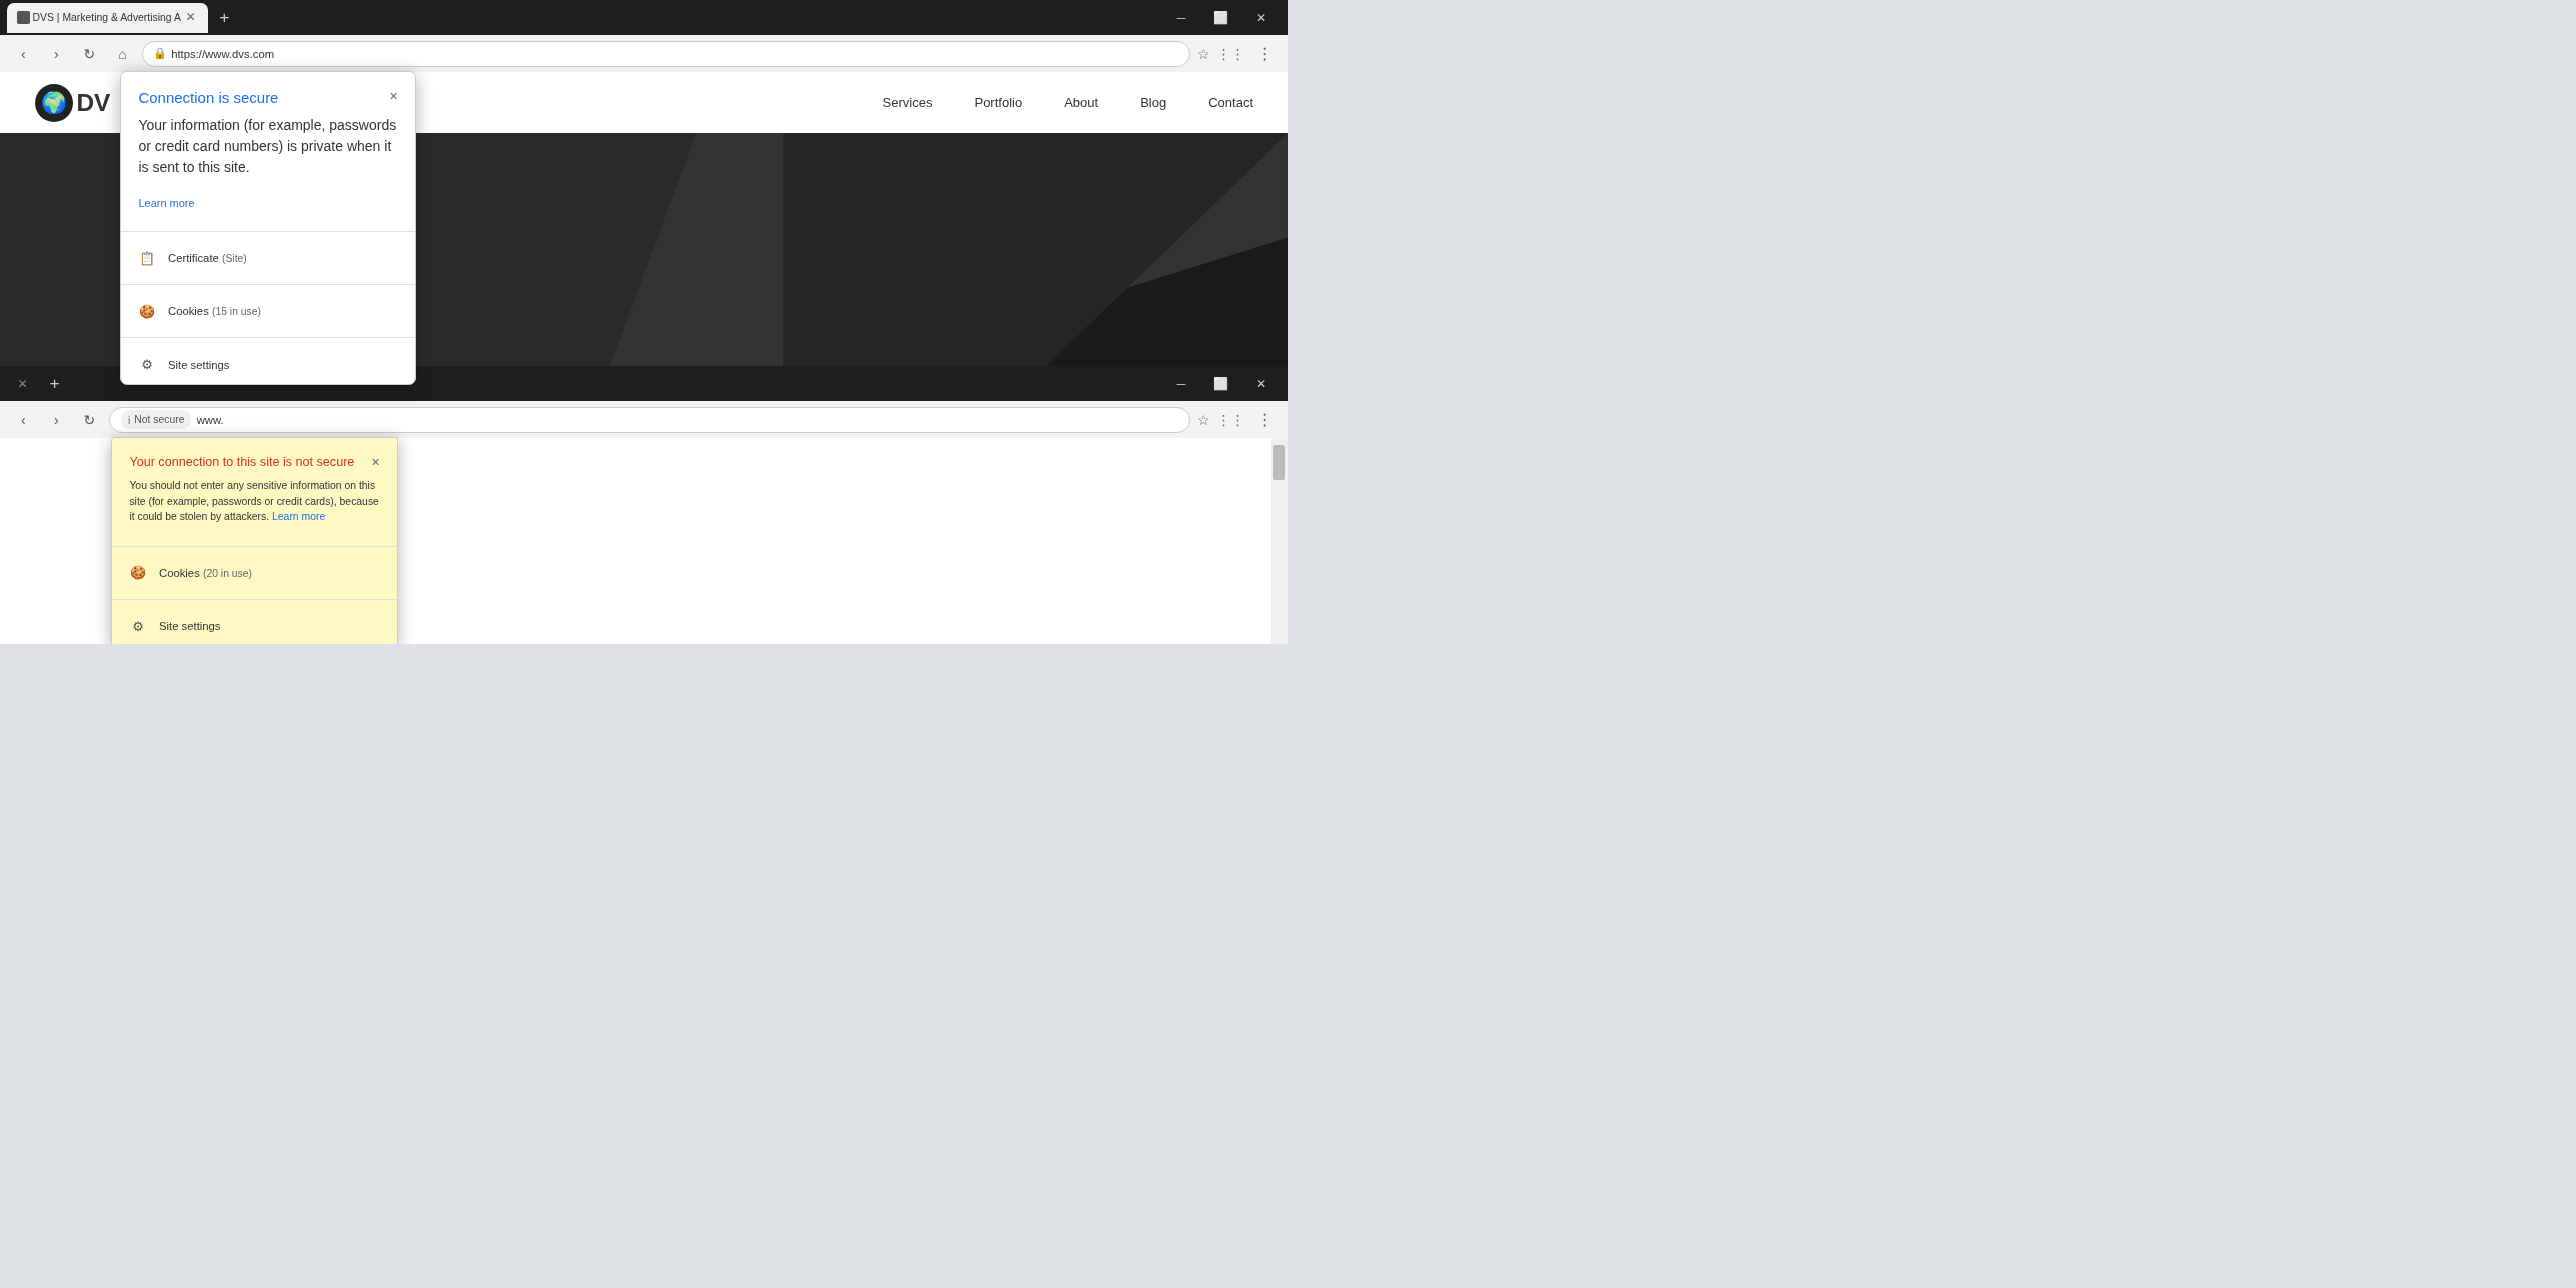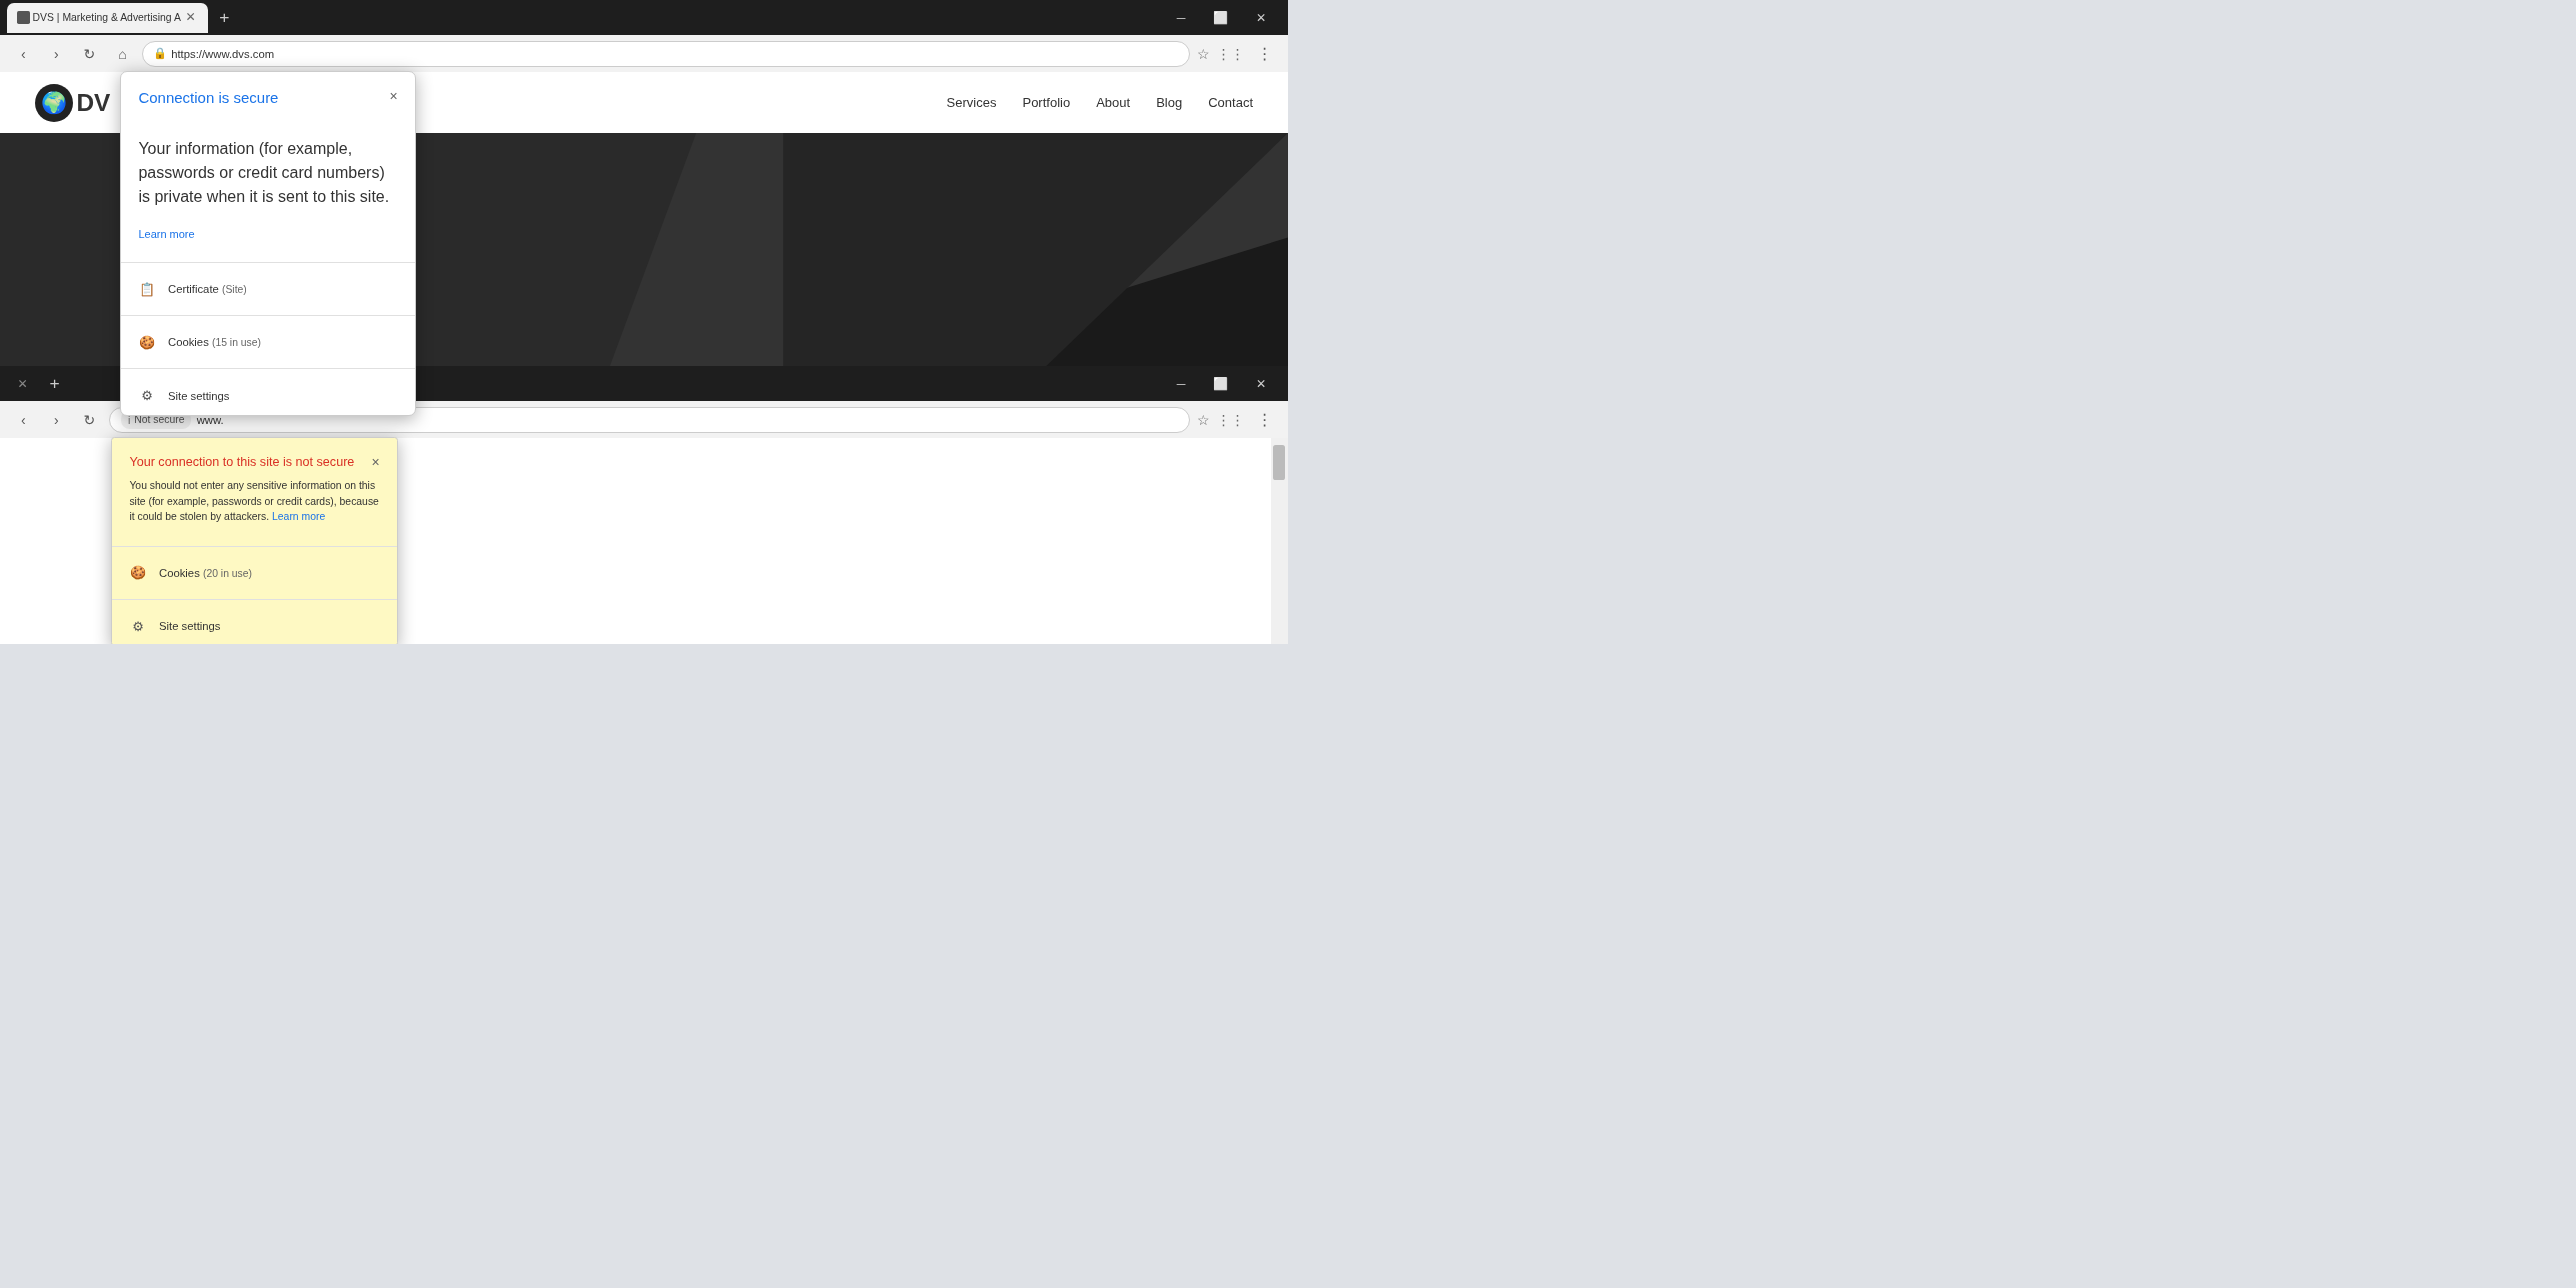--- a/index.html
+++ b/index.html
@@ -170,21 +170,21 @@
       border-radius: 50%;
       display: flex;
       align-items: center;
       justify-content: center;
       color: white;
       font-size: 21px;
       margin-right: 3.5px;
     }
     .site-nav {
       display: flex;
-      gap: 26px;
+      gap: 42px;
     }
     .site-nav a {
       text-decoration: none;
       color: #333;
       font-size: 13px;
     }
     .site-hero {
       background: #1a1a1a;
       height: calc(294px - 61px);
       position: relative;
@@ -231,24 +231,23 @@
     .popup-close {
       cursor: pointer;
       font-size: 14px;
       color: #666;
       line-height: 1;
     }
     .popup-body {
       padding: 0 17.4px 14px;
     }
     .popup-desc {
-      font-size: 16px;
+      font-size: 14px;
       color: #333;
       line-height: 1.5;
-      margin-top: 22px;
     }
     .popup-learn-more {
       color: #1a73e8;
       text-decoration: none;
       font-size: 11px;
     }
     .popup-divider {
       border: none;
       border-top: 0.9px solid #e0e0e0;
       margin: 7px 0;

